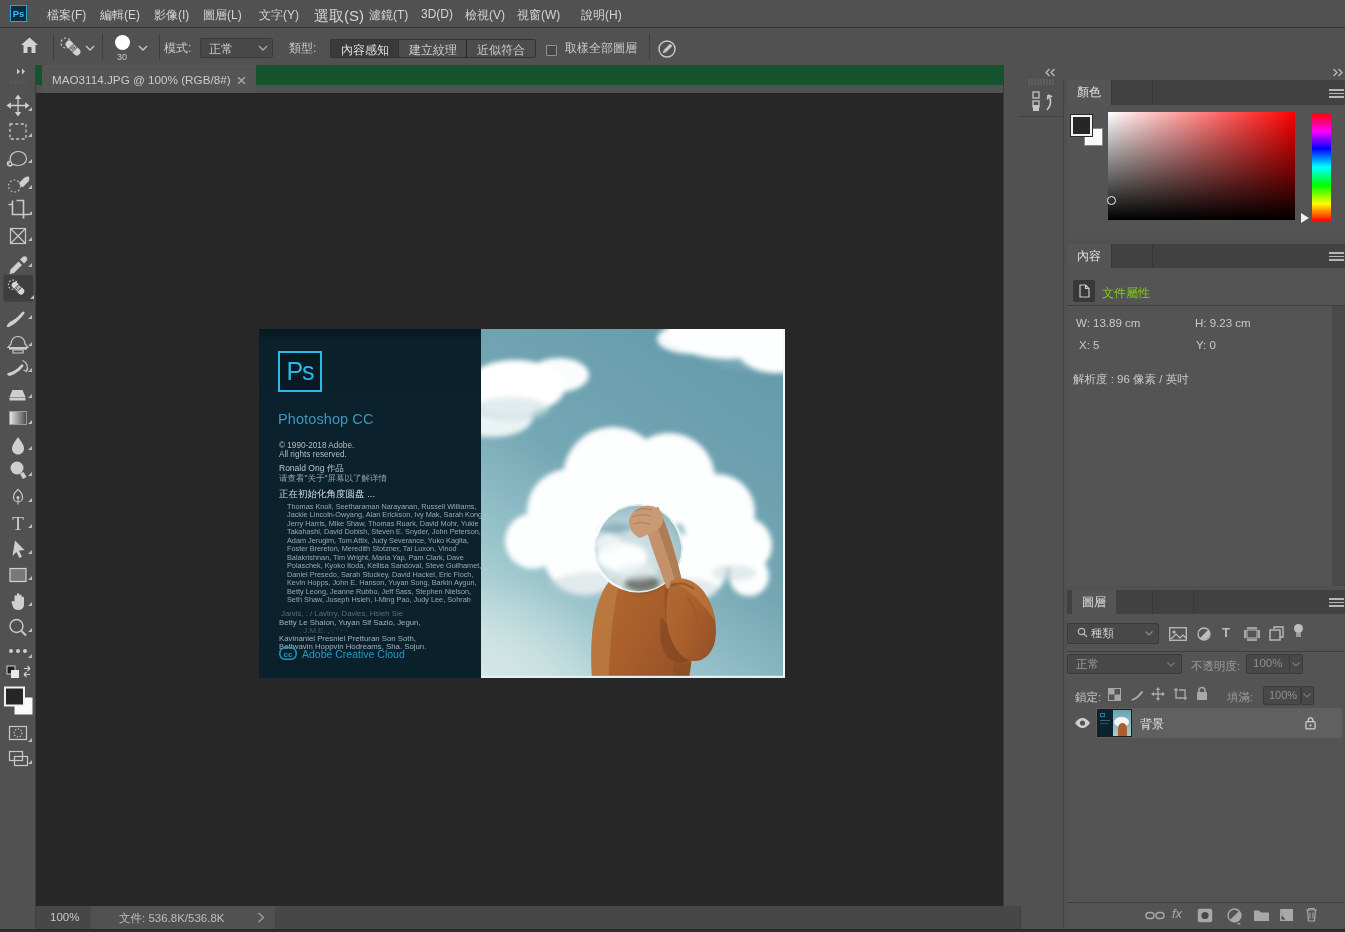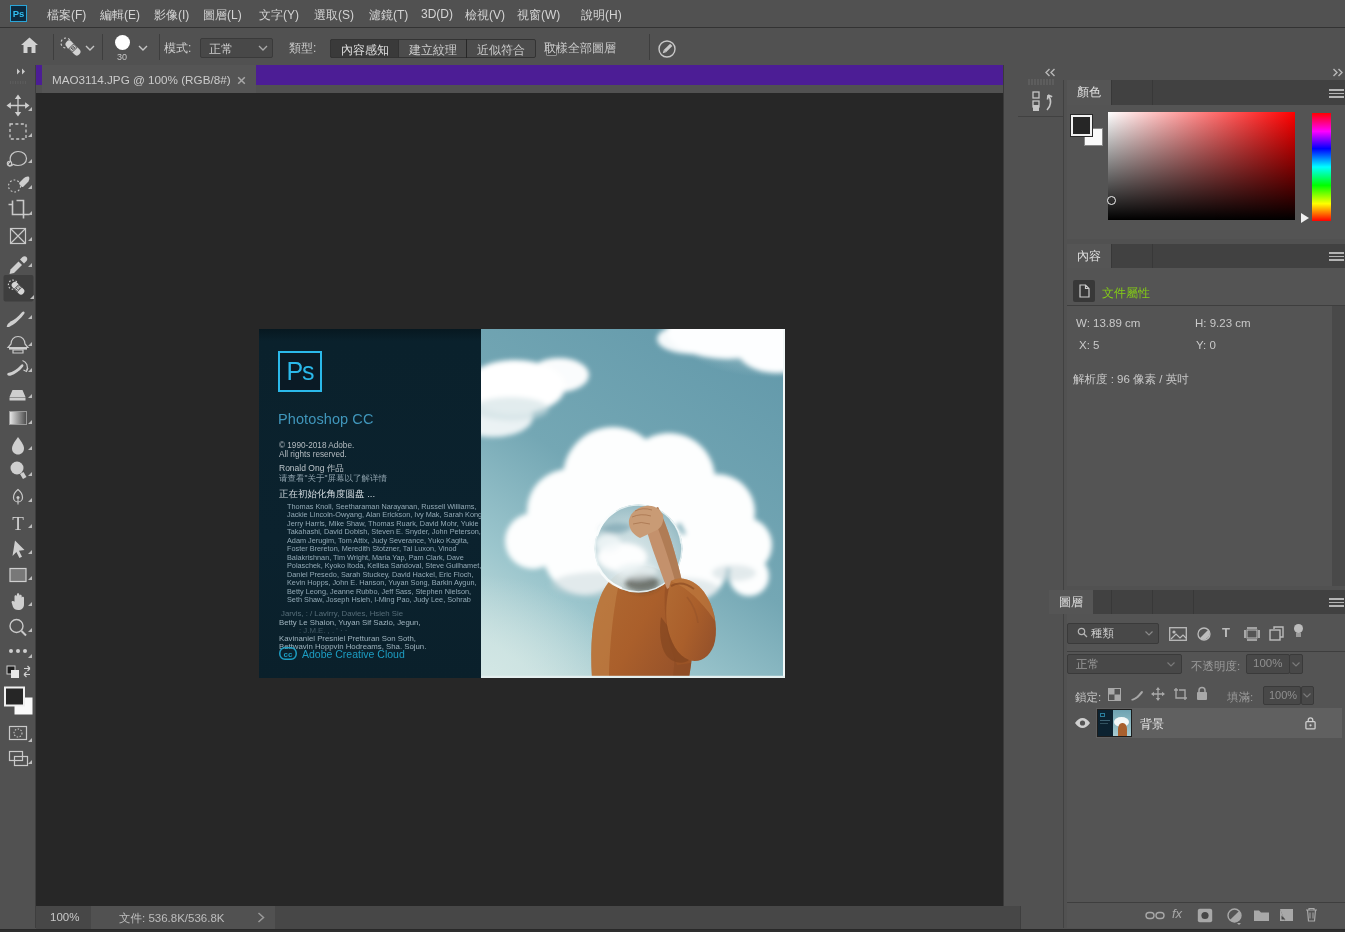--- a/index.html
+++ b/index.html
@@ -3,21 +3,21 @@
 <meta charset="utf-8">
 <style>
 html,body{margin:0;padding:0;background:#515151;}
 body{width:1345px;height:932px;position:relative;overflow:hidden;
  font-family:"Liberation Sans",sans-serif;-webkit-font-smoothing:antialiased;}
 .abs{position:absolute;}
 .txt{position:absolute;white-space:nowrap;color:#d4d4d4;}
 #menubar{left:0;top:0;width:1345px;height:27px;background:#515151;}
 #optionsbar{left:0;top:27px;width:1345px;height:38px;background:#515151;border-top:1px solid #333333;box-sizing:border-box;}
 #toolbar{left:0;top:65px;width:36px;height:863px;background:#515151;border-right:1px solid #3e3e3e;box-sizing:border-box;}
-#tabstrip{left:36px;top:65px;width:967px;height:20px;background:#4c1d95;}
+#tabstrip{left:36px;top:65px;width:967px;height:20px;background:#14532d;}
 #canvas{left:36px;top:93px;width:967px;height:813px;background:#272727;}
 #statusbar{left:36px;top:906px;width:985px;height:23px;background:#474747;}
 #dock{left:1003px;top:65px;width:342px;height:863px;background:#515151;}
 #bottomstrip{left:0;top:929px;width:1345px;height:3px;background:#2e2e2e;border-top:1px solid #282828;box-sizing:border-box;}
 .vdiv{position:absolute;width:1px;background:#3e3e3e;}
 .panelbody{position:absolute;background:#545454;}
 .ptabstrip{position:absolute;background:#414141;}
 .ptab{position:absolute;top:0;height:100%;background:#555555;color:#e2e2e2;font-size:12px;text-align:center;}
 .ptabtxt{position:absolute;font-size:12px;color:#9a9a9a;margin-top:40px;}
 .burger{position:absolute;width:15px;color:#b5b5b5;}
@@ -27,21 +27,21 @@
 </style>
 </head>
 <body>
 <div class="abs" id="menubar">
  <div class="abs" style="left:10px;top:5px;width:17px;height:17px;background:#0d2a3f;border:1px solid #2aa5d8;box-sizing:border-box;color:#31bdee;font-size:9.5px;font-weight:bold;text-align:center;line-height:15px;">Ps</div>
  <span class="txt" style="left:47px;top:7px;font-size:12px;">檔案(F)</span>
  <span class="txt" style="left:100px;top:7px;font-size:12px;">編輯(E)</span>
  <span class="txt" style="left:154px;top:7px;font-size:12px;">影像(I)</span>
  <span class="txt" style="left:203px;top:7px;font-size:12px;">圖層(L)</span>
  <span class="txt" style="left:259px;top:7px;font-size:12px;">文字(Y)</span>
- <span class="txt" style="left:314px;top:7px;font-size:12px;">選取(S)</span>
+ <span class="txt" style="left:314px;top:7px;font-size:15px;">選取(S)</span>
  <span class="txt" style="left:369px;top:7px;font-size:12px;">濾鏡(T)</span>
  <span class="txt" style="left:421px;top:7px;font-size:12px;">3D(D)</span>
  <span class="txt" style="left:465px;top:7px;font-size:12px;">檢視(V)</span>
  <span class="txt" style="left:517px;top:7px;font-size:12px;">視窗(W)</span>
  <span class="txt" style="left:581px;top:7px;font-size:12px;">說明(H)</span>
 </div>
 <div class="abs" id="optionsbar">
  <svg style="left:20px;top:9px;" width="19" height="17" viewBox="0 0 19 17">
   <path d="M9.5 0.5 L18 8 L15.5 8 L15.5 16 L11.5 16 L11.5 10 L7.5 10 L7.5 16 L3.5 16 L3.5 8 L1 8 Z" fill="#d2d2d2"></path>
  </svg>
@@ -76,21 +76,21 @@
       <path d="M1 1 L5 5 L9 1" fill="none" stroke="#aaaaaa" stroke-width="1.3"></path>
     </svg>
  <span class="txt" style="left:289px;top:12px;font-size:12px;color:#cccccc;">類型:</span>
  <div class="abs" style="left:330px;top:11px;width:206px;height:19px;border:1px solid #333333;box-sizing:border-box;border-radius:2px;background:#4c4c4c;"></div>
  <div class="abs" style="left:330px;top:11px;width:69px;height:19px;background:#3a3a3a;border:1px solid #333333;box-sizing:border-box;border-radius:2px 0 0 2px;"></div>
  <div class="vdiv" style="left:466px;top:11px;height:19px;background:#272727;"></div>
  <span class="txt" style="left:341px;top:14px;font-size:12px;color:#e0e0e0;">內容感知</span>
  <span class="txt" style="left:409px;top:14px;font-size:12px;color:#cccccc;">建立紋理</span>
  <span class="txt" style="left:477px;top:14px;font-size:12px;color:#cccccc;">近似符合</span>
  <div class="abs" style="left:546px;top:17px;width:11px;height:11px;background:#474747;border:1px solid #919191;box-sizing:border-box;border-radius:1px;"></div>
- <span class="txt" style="left:544px;top:12px;font-size:12px;color:#cccccc;">取樣全部圖層</span>
+ <span class="txt" style="left:565px;top:12px;font-size:12px;color:#cccccc;">取樣全部圖層</span>
  <div class="vdiv" style="left:649px;top:6px;height:26px;"></div>
  <svg style="left:657px;top:11px;" width="20" height="20" viewBox="0 0 20 20">
   <circle cx="10" cy="10" r="8" fill="none" stroke="#c8c8c8" stroke-width="1.4"></circle>
   <g transform="rotate(45 10 10)">
         <rect x="8.4" y="4" width="3.2" height="9" fill="#c8c8c8"></rect>
         <path d="M8.4 13 h3.2 l-1.6 3 Z" fill="#c8c8c8"></path>
       </g>
  </svg>
 </div>
 <div class="abs" id="toolbar">
@@ -433,21 +433,21 @@
   <span class="txt" style="left:128px;top:49px;font-size:11.5px;color:#c9c9c9;">H:  9.23 cm</span>
   <span class="txt" style="left:12px;top:71px;font-size:11.5px;color:#c9c9c9;">X:  5</span>
   <span class="txt" style="left:129px;top:71px;font-size:11.5px;color:#c9c9c9;">Y:  0</span>
   <span class="txt" style="left:6px;top:104px;font-size:11.5px;color:#c9c9c9;text-align:right;">解析度 : 96 像素  / 英吋</span>
  </div>
 
  <div class="ptabstrip" style="left:63px;top:525px;width:279px;height:24px;"></div>
  <div class="vdiv" style="left:107px;top:525px;height:24px;background:#383838;"></div>
  <div class="vdiv" style="left:148px;top:525px;height:24px;background:#383838;"></div>
  <div class="vdiv" style="left:189px;top:525px;height:24px;background:#383838;"></div>
- <div class="ptab" style="left:45px;top:525px;width:44px;height:24px;line-height:24px;">圖層</div>
+ <div class="ptab" style="left:68px;top:525px;width:44px;height:24px;line-height:24px;">圖層</div>
  <span class="ptabtxt" style="left:112px;top:530px;">色版</span>
  <span class="ptabtxt" style="left:153px;top:530px;">路徑</span>
  <div class="burger" style="left:325px;top:531px;">
       <div></div>
       <div></div>
       <div></div>
     </div>
  <div class="panelbody" style="left:63px;top:549px;width:279px;height:314px;">
   <div class="ibox" style="left:0px;top:9px;width:92px;height:21px;"></div>
   <svg style="left:10px;top:13px;" width="11" height="11" viewBox="0 0 11 11">

